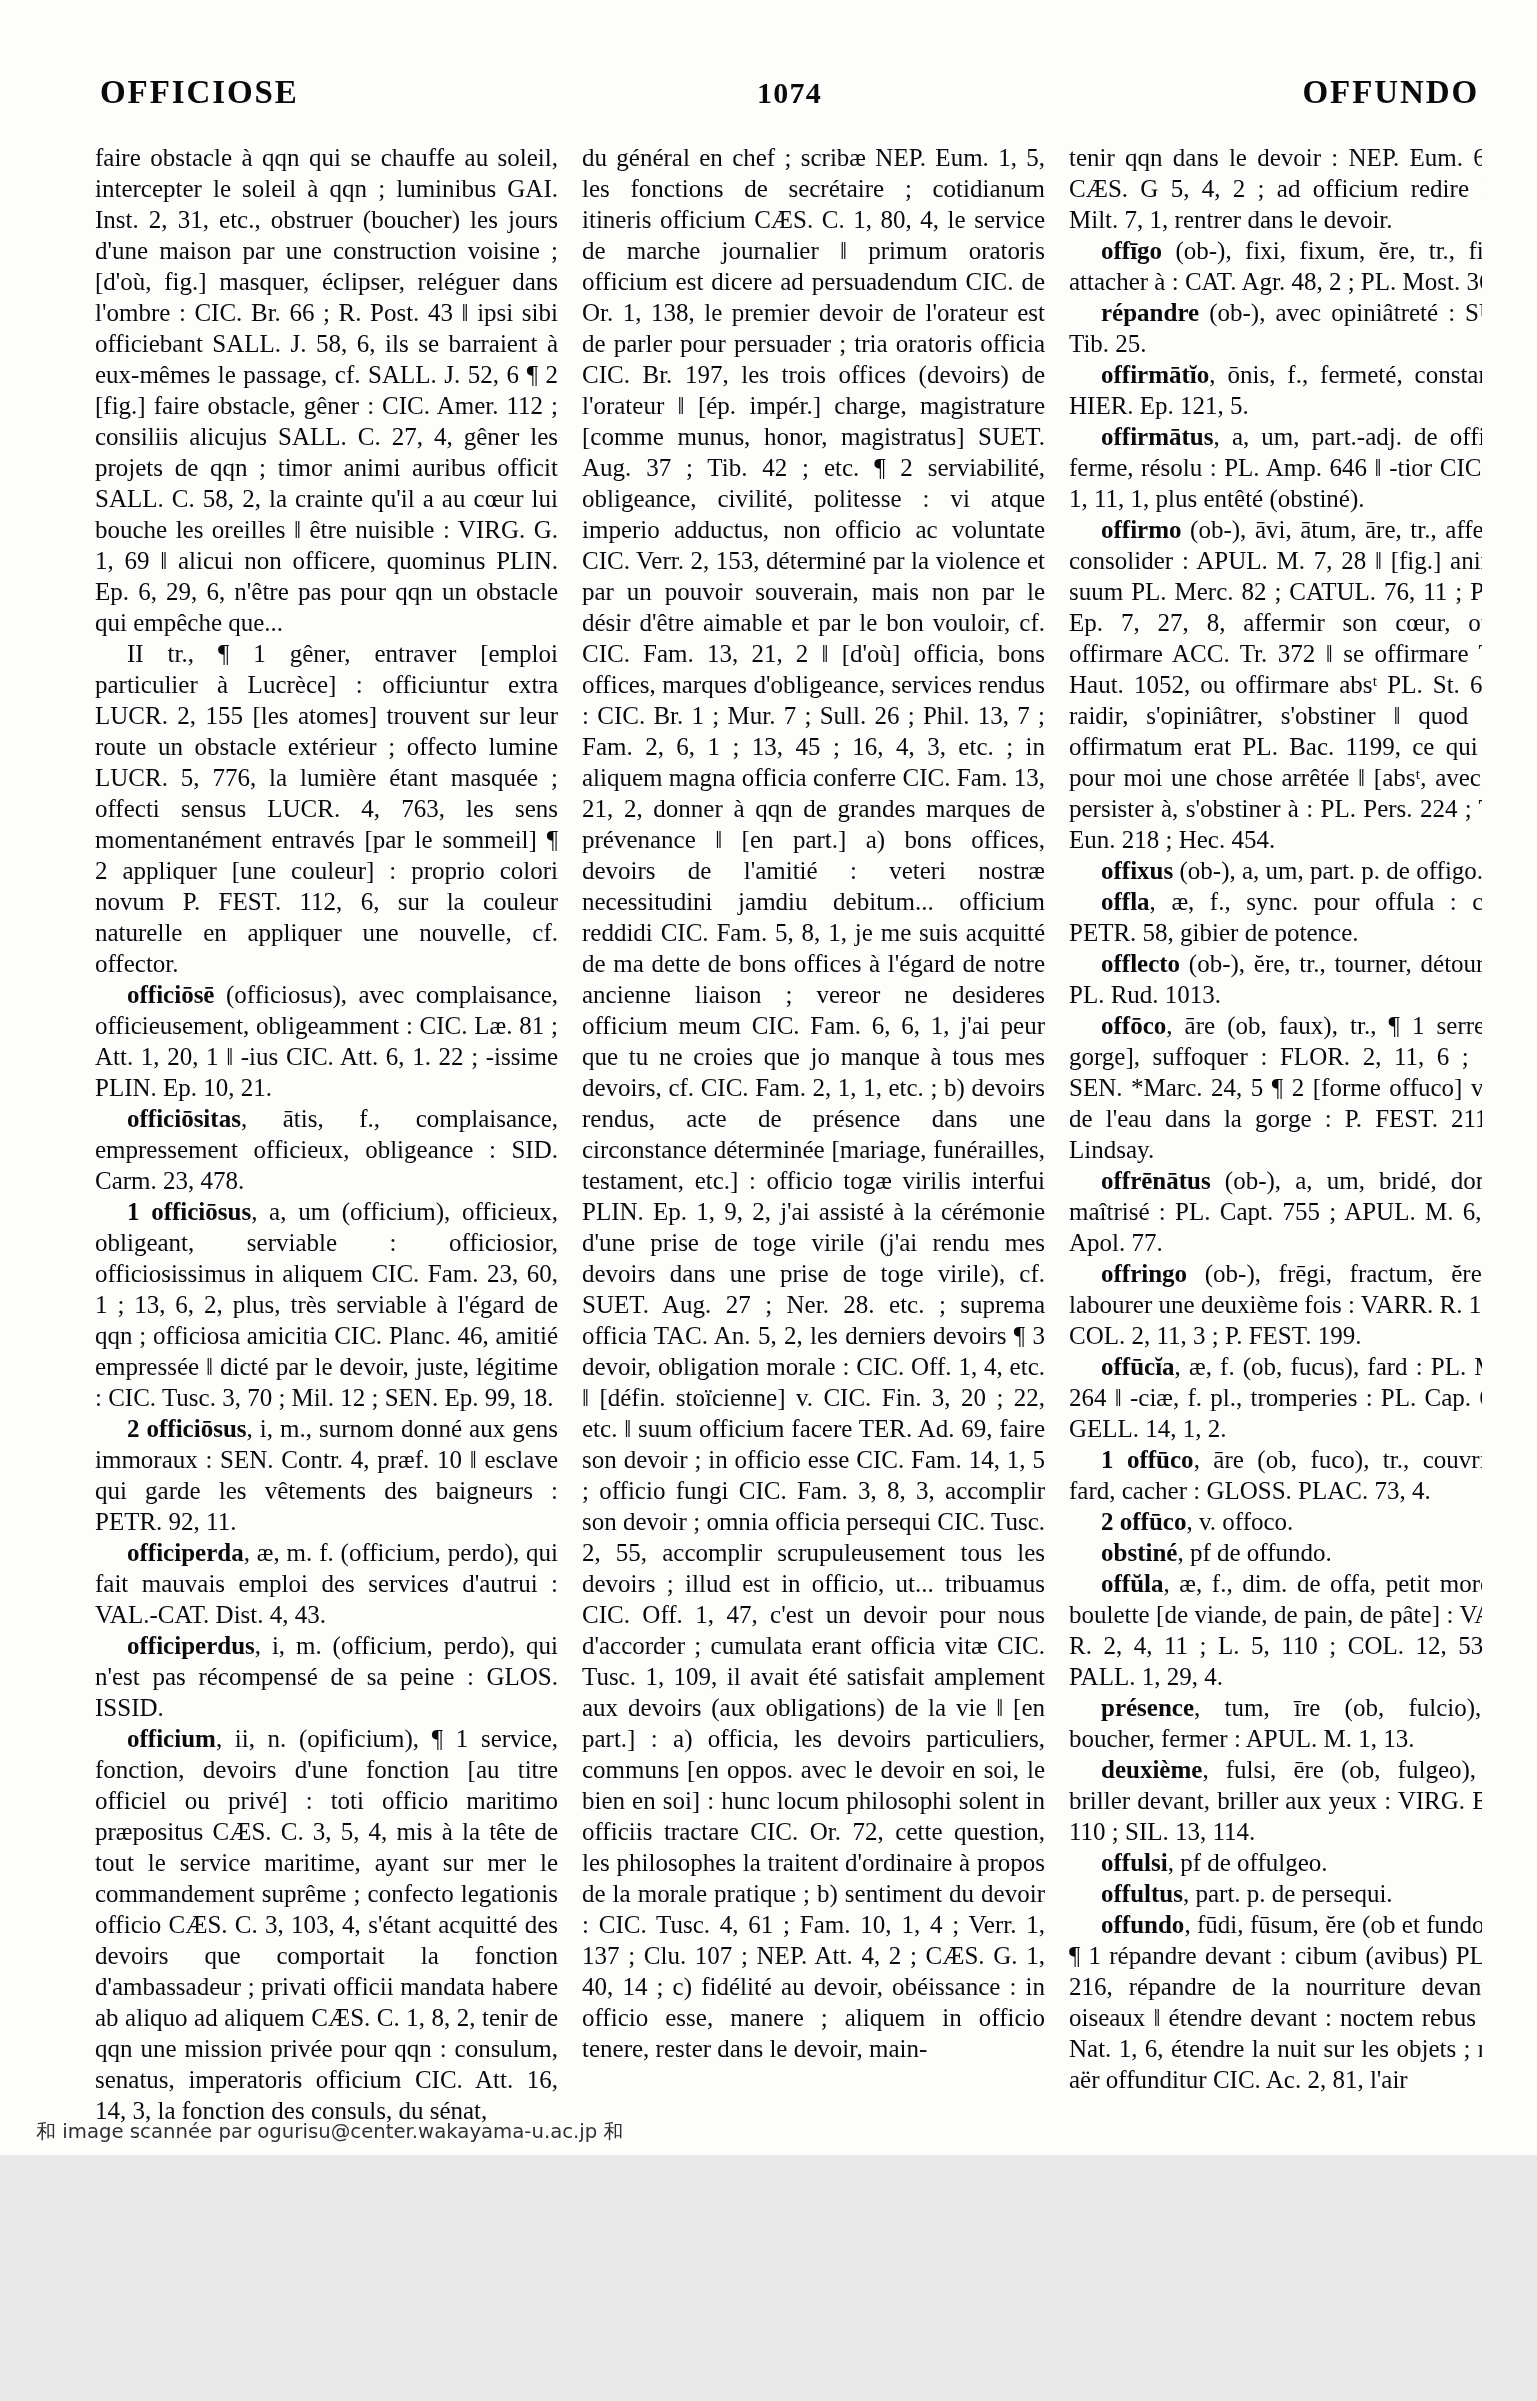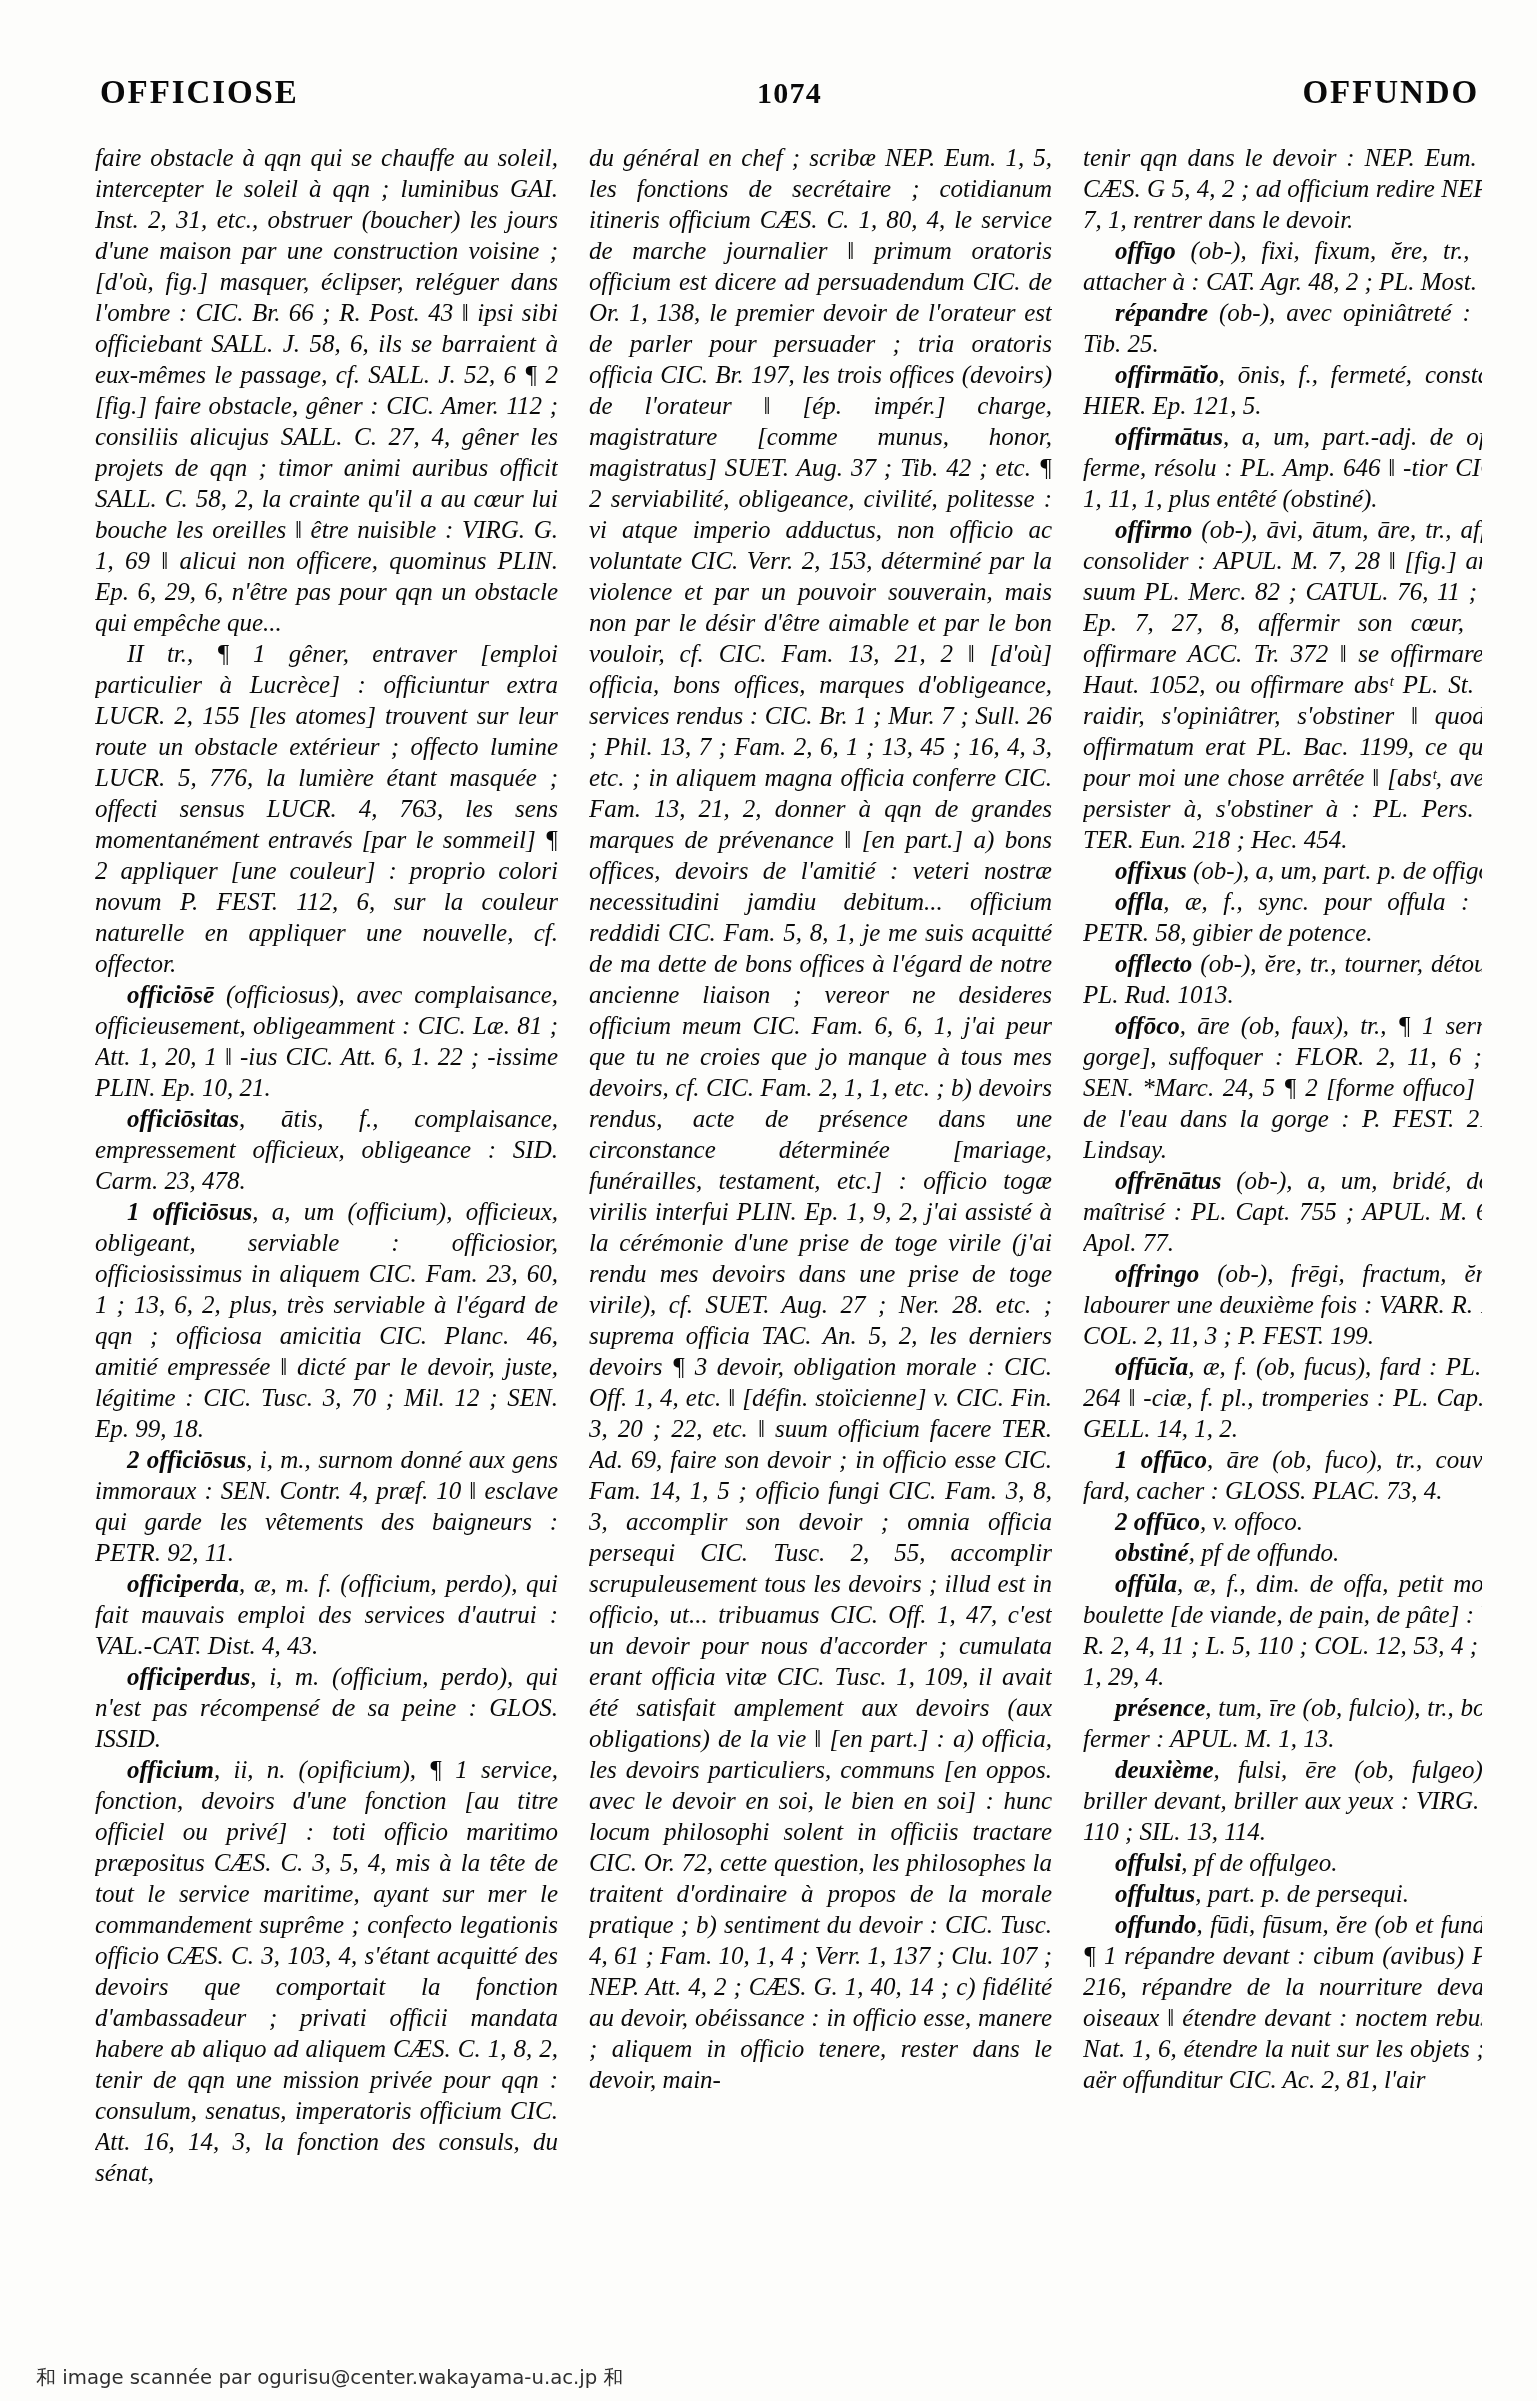--- a/index.html
+++ b/index.html
@@ -1,35 +1,35 @@
 <!DOCTYPE html>
 <html style="font-size:10px"><head>
 <meta charset="utf-8">
 <style>
   html,body{margin:0;padding:0;background:#e8e8e8;}
   .page{
     position:relative;
-    width:1537px;height:2401px;
+    width:1537px;height:2155px;
     background:#fdfdfb;
     font-family:"Liberation Serif", serif;
     color:#0a0a0a;
     overflow:hidden;
     margin:0 auto;
   }
   .running-header{
     position:absolute;top:74px;left:100px;right:58px;
     display:flex;align-items:baseline;
     font-weight:bold;
   }
   .head-left{width:33%;text-align:left;font-size:33px;letter-spacing:1.9px;}
   .head-center{width:34%;text-align:center;font-size:30px;letter-spacing:1.3px;}
   .head-right{width:33%;text-align:right;font-size:33px;letter-spacing:1.9px;}
   .text-body{
     position:absolute;top:142px;left:95px;right:55px;height:2187px;
-    display:flex;gap:31px;overflow:hidden;font-style:italic;
+    display:flex;gap:24px;overflow:hidden;
   }
   .col{
     width:463px;flex:0 0 463px;
     font-size:25px;line-height:31px;
     text-align:justify;
     overflow:hidden;
   }
   .para{margin:0;padding:0;}
   .para.entry{text-indent:32px;}
   .headword{font-weight:bold;}

